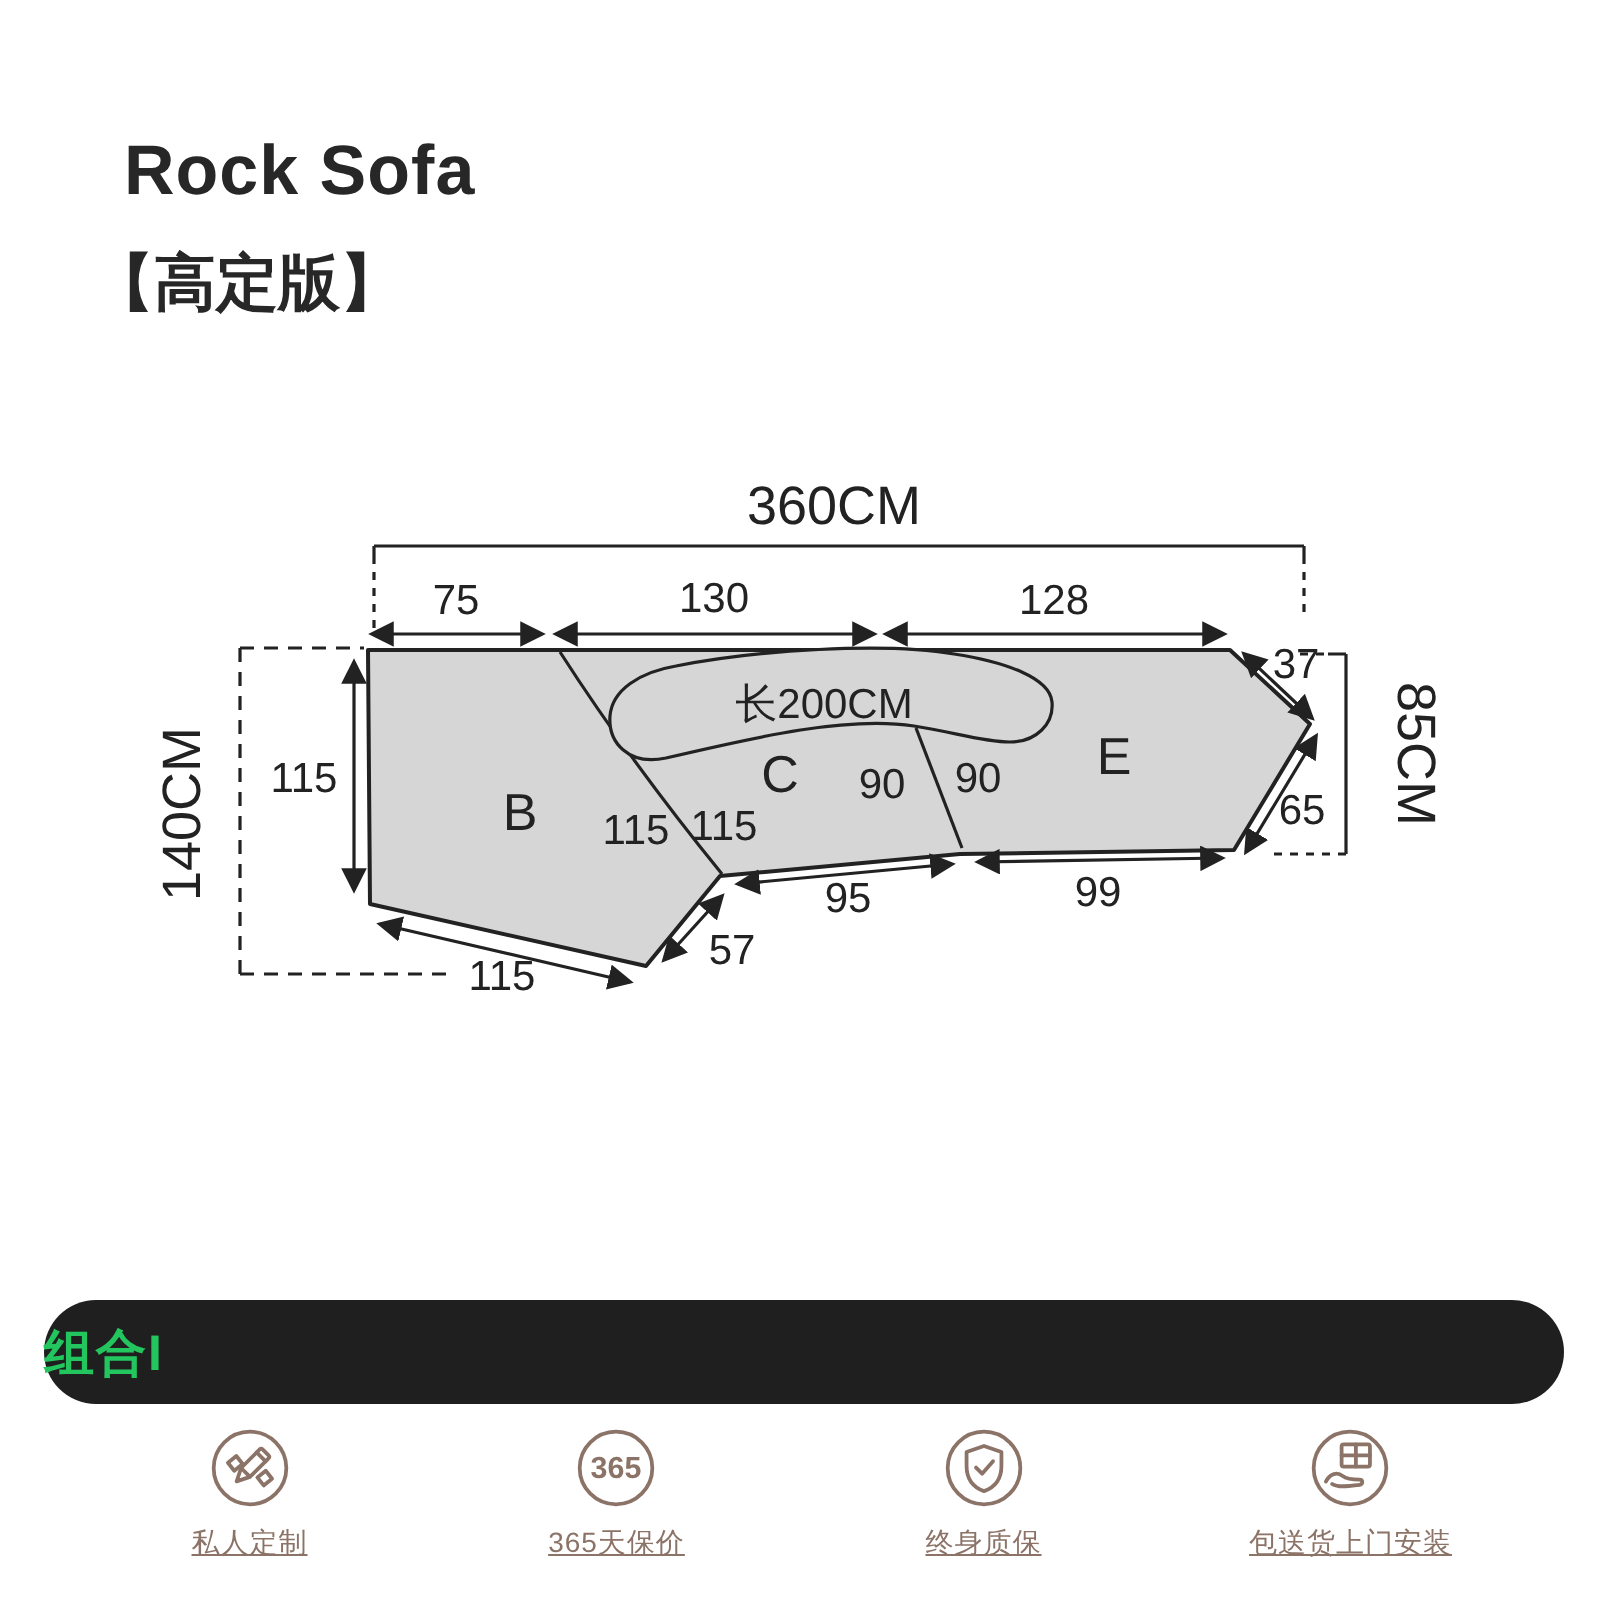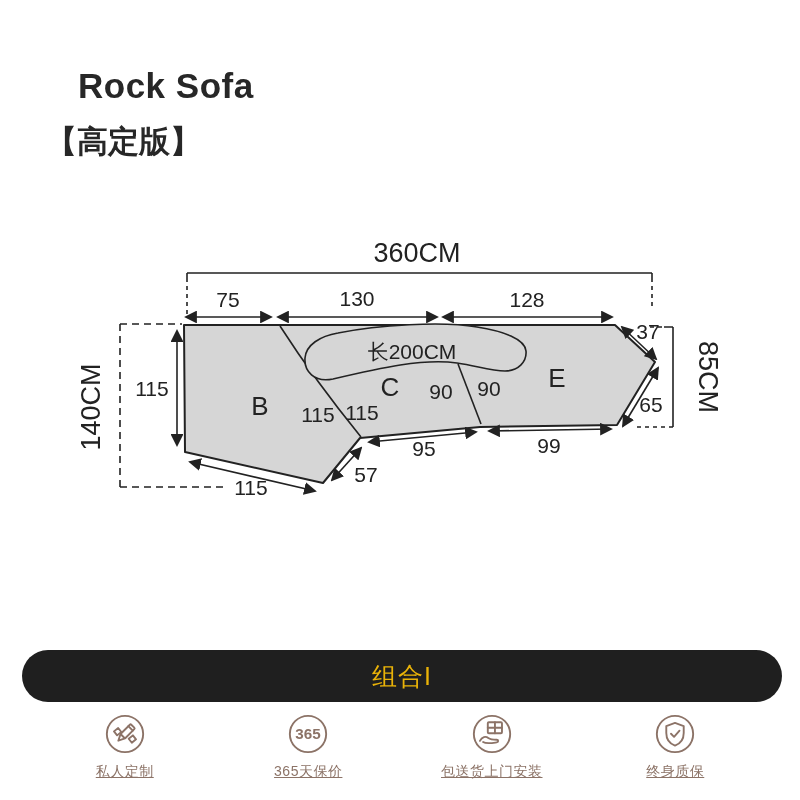--- a/index.html
+++ b/index.html
@@ -2,42 +2,42 @@
 <html><head>
 <meta charset="utf-8">
 <style>
   html,body{margin:0;padding:0;}
   body{
     width:800px;height:800px;position:relative;background:#ffffff;
     font-family:"Liberation Sans","DejaVu Sans",sans-serif;overflow:hidden;
   }
   .title{
     position:absolute;left:62px;top:66px;font-size:35px;font-weight:600;
-    color:#272727;letter-spacing:0.5px;margin-left:16px;
+    color:#272727;letter-spacing:0.5px;
   }
   .edition{
     position:absolute;left:46px;top:121px;font-size:31px;font-weight:600;
     color:#272727;
   }
   svg.diagram{position:absolute;left:0;top:0;}
   .dims{stroke:#222222;stroke-width:1.6;fill:none;}
   .dims .outline{fill:#d6d6d6;stroke-width:2;stroke-linejoin:round;}
   .dims .cushion{fill:#d6d6d6;stroke-width:1.6;}
   .dims .dash4{stroke-dasharray:4 4;}
   .dims .dash7{stroke-dasharray:7 5;}
   .dims text{
     stroke:none;fill:#222222;font-family:"Liberation Sans","DejaVu Sans",sans-serif;
   }
   .t21{font-size:21px;text-anchor:middle;}
   .t26{font-size:26px;text-anchor:middle;}
   .t27{font-size:27px;text-anchor:middle;}
   .combo-pill{
     position:absolute;left:22px;top:650px;width:760px;height:52px;
     border-radius:27px;background:#1f1f1f;display:flex;align-items:center;
-    justify-content:center;color:#eab308;font-size:25px;letter-spacing:1px;
+    color:#22c55e;font-size:25px;letter-spacing:1px;font-weight:bold;
   }
   .features{
     position:absolute;left:33px;right:33px;top:713px;
     display:grid;grid-template-columns:repeat(4,1fr);
   }
   .feature{display:flex;flex-direction:column;align-items:center;gap:8px;color:#8c7367;text-decoration:underline;}
   .feature svg{width:42px;height:42px;}
   .f-stroke{stroke:#8c7367;stroke-width:1.8;fill:none;stroke-linecap:round;stroke-linejoin:round;}
   .f-label{font-size:14px;letter-spacing:0.5px;}
   .badge-num{font-size:14.5px;font-weight:600;fill:#8c7367;text-anchor:middle;}
@@ -138,35 +138,35 @@
         </g>
       <text class="badge-num" x="20" y="25">365</text>
     </svg>
     <div class="f-label">365天保价</div>
   </div>
 
   <div class="feature">
     <svg viewBox="0 0 40 40">
       <g class="f-stroke">
         <circle cx="20" cy="20" r="17.3"></circle>
+        <path d="M20,9.5 L28.3,12.4 L28.3,19 C28.3,25.4 25,29.2 20,31
+                 C15,29.2 11.7,25.4 11.7,19 L11.7,12.4 Z"></path>
+        <path d="M16.2,19.8 L19.1,22.7 L24.3,16.8"></path>
+      </g>
+    </svg>
+    <div class="f-label">终身质保</div>
+  </div>
+
+  <div class="feature">
+    <svg viewBox="0 0 40 40">
+      <g class="f-stroke">
+        <circle cx="20" cy="20" r="17.3"></circle>
         <rect x="16" y="8.8" width="13.5" height="10.5" rx="1"></rect>
         <line x1="22.8" y1="8.8" x2="22.8" y2="19.3"></line>
         <line x1="16" y1="14" x2="29.5" y2="14"></line>
         <path d="M8.5,26.5 C10.5,22.5 14,21.8 16.5,23.8 C18.5,25.3 21,25.5 24.5,25.5
                  C26.3,25.5 26.3,27.8 24.5,28 C20,28.6 14.5,29.6 11.5,27.6"></path>
       </g>
     </svg>
     <div class="f-label">包送货上门安装</div>
   </div>
 
-  <div class="feature">
-    <svg viewBox="0 0 40 40">
-      <g class="f-stroke">
-        <circle cx="20" cy="20" r="17.3"></circle>
-        <path d="M20,9.5 L28.3,12.4 L28.3,19 C28.3,25.4 25,29.2 20,31
-                 C15,29.2 11.7,25.4 11.7,19 L11.7,12.4 Z"></path>
-        <path d="M16.2,19.8 L19.1,22.7 L24.3,16.8"></path>
-      </g>
-    </svg>
-    <div class="f-label">终身质保</div>
-  </div>
-
 </div>
 
 </body></html>

